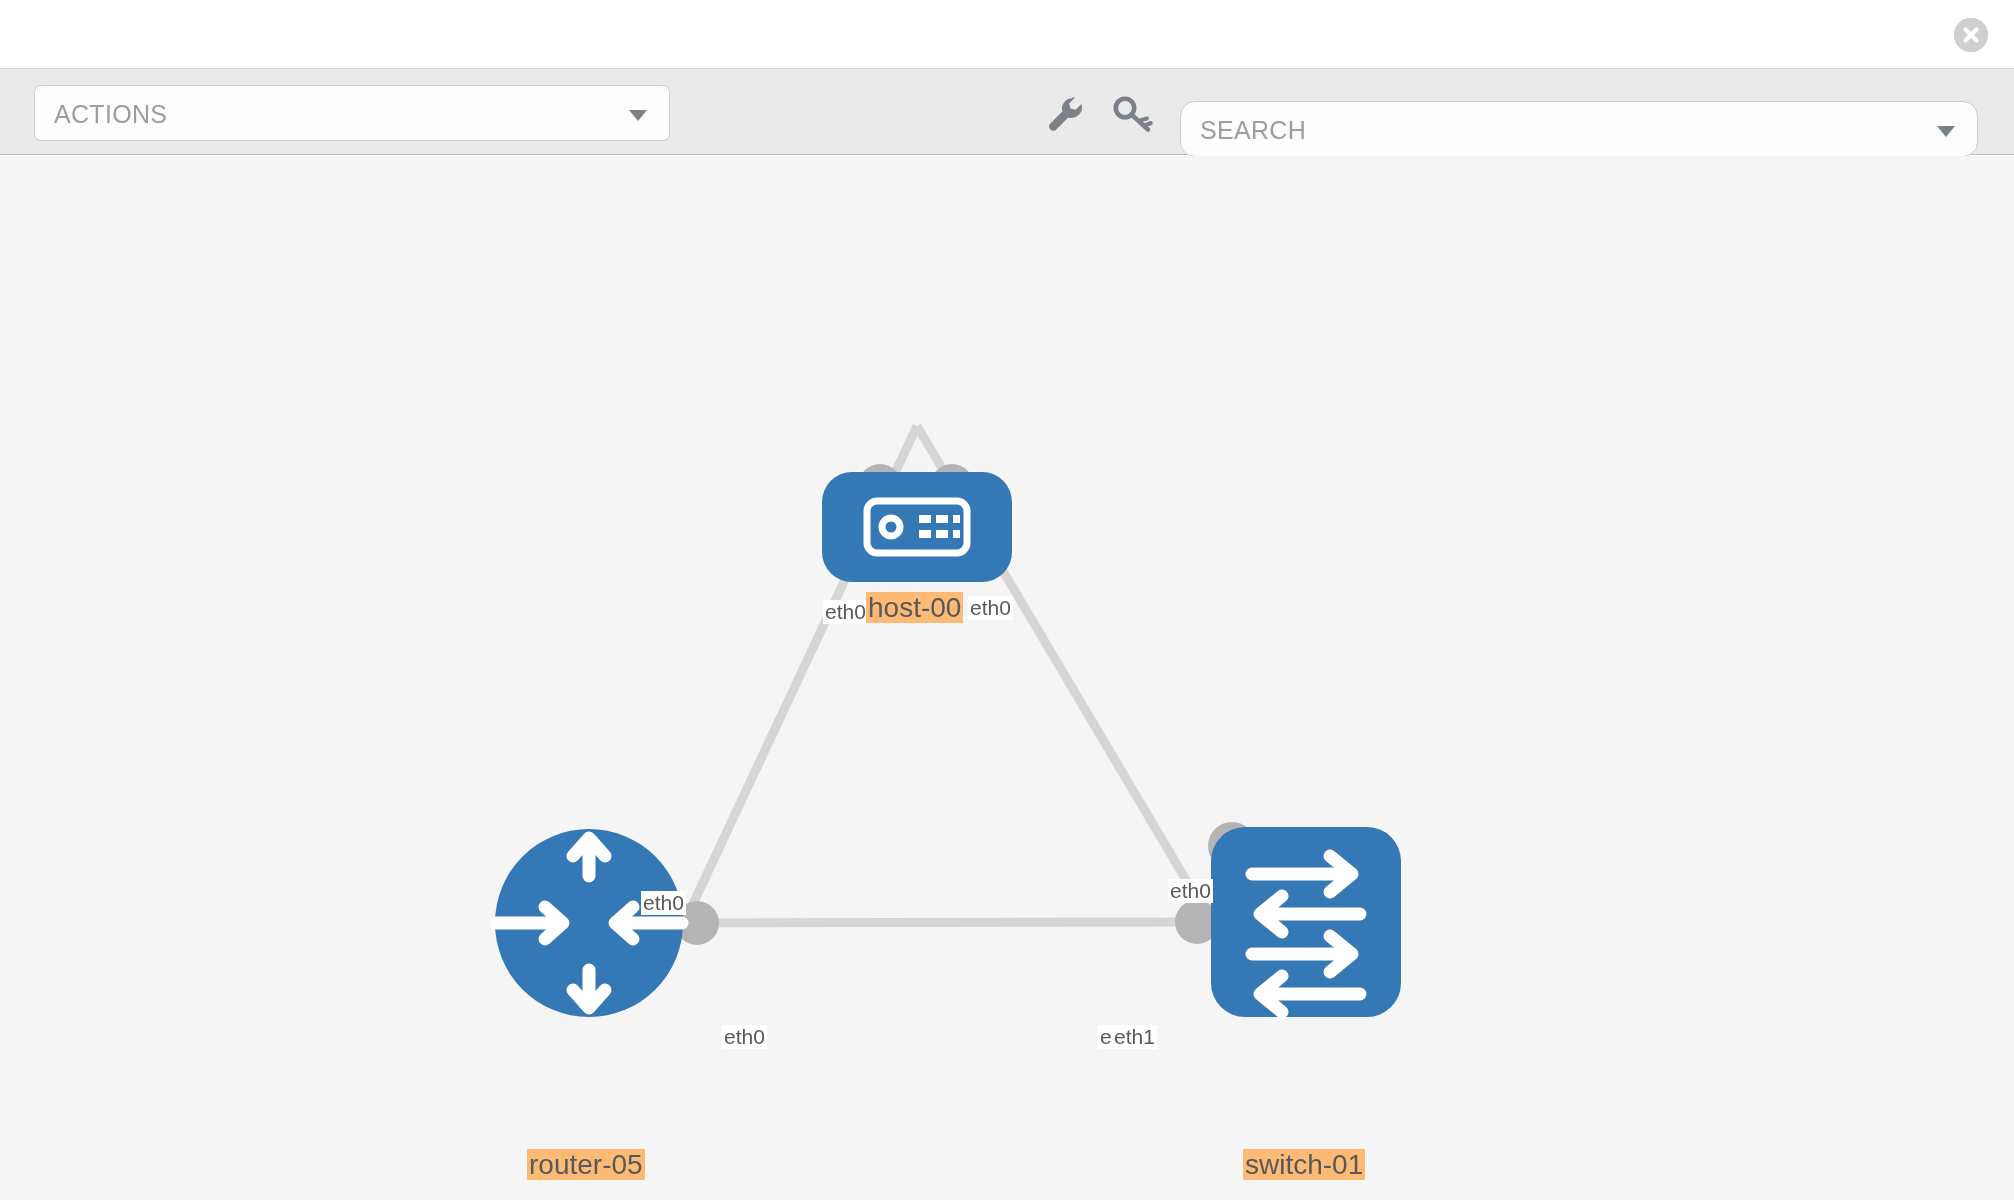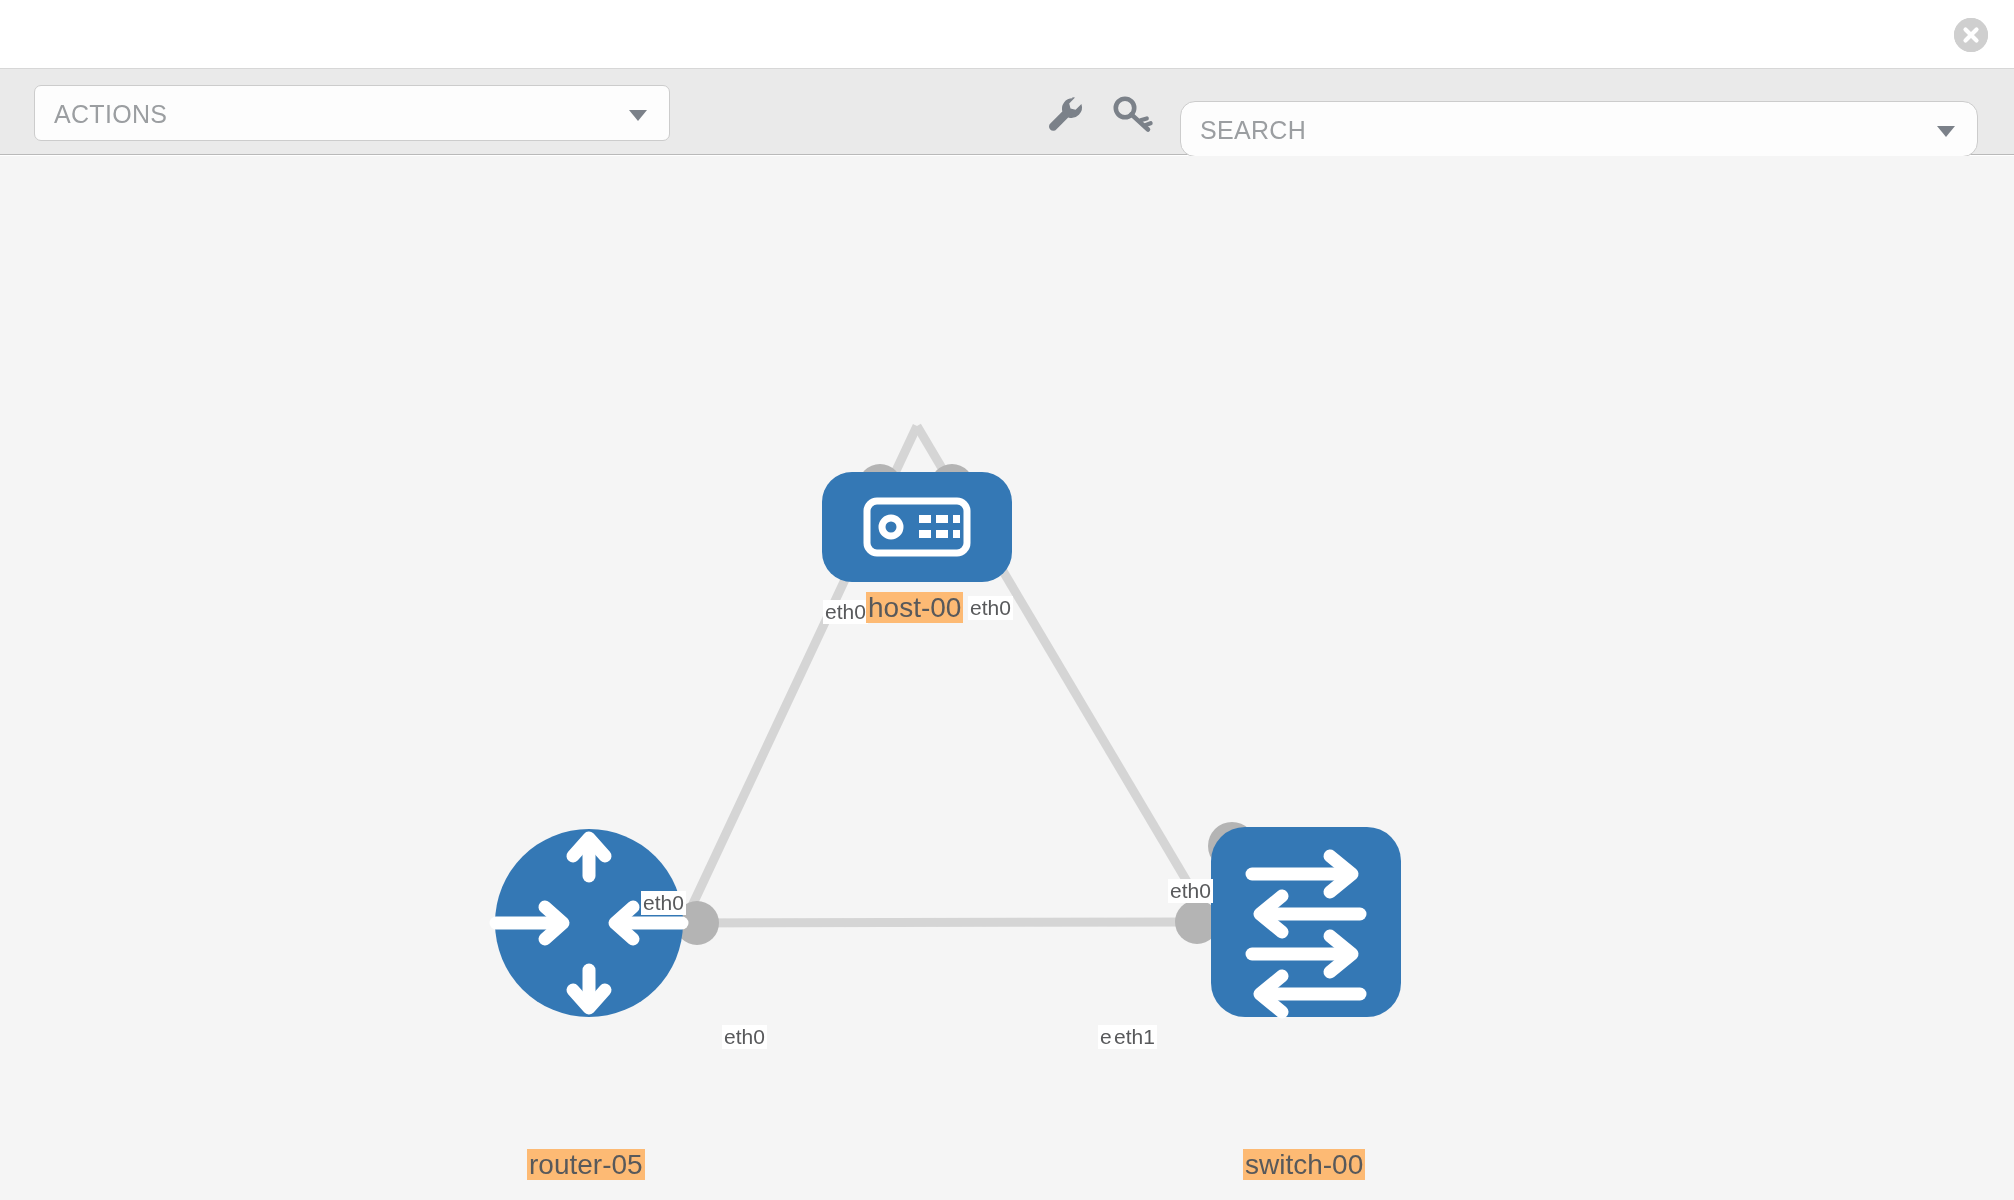--- a/index.html
+++ b/index.html
@@ -243,15 +243,15 @@
   <span class="edge-label" style="left:823px; top:444px;">eth0</span>
   <span class="edge-label" style="left:968px; top:440px;">eth0</span>
   <span class="edge-label" style="left:641px; top:735px;">eth0</span>
   <span class="edge-label" style="left:1168px; top:723px;">eth0</span>
   <span class="edge-label" style="left:722px; top:869px;">eth0</span>
   <span class="edge-label" style="left:1098px; top:869px;">eth1</span>
   <span class="edge-label" style="left:1112px; top:869px;">eth1</span>
 
   <span class="node-label" style="left:866px; top:436px;">host-00</span>
   <span class="node-label" style="left:527px; top:993px;">router-05</span>
-  <span class="node-label" style="left:1243px; top:993px;">switch-00</span>
+  <span class="node-label" style="left:1243px; top:993px;">switch-01</span>
 
 </div>
 
 </body></html>

